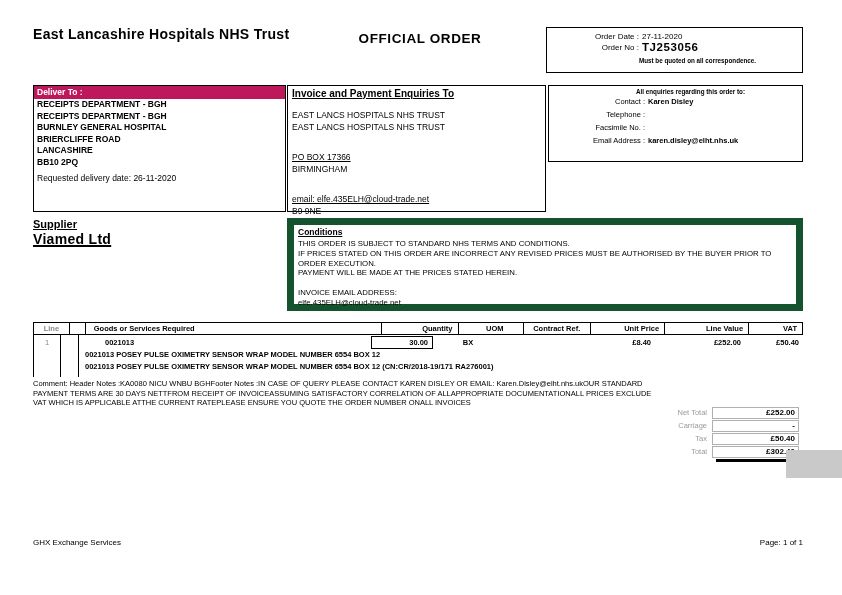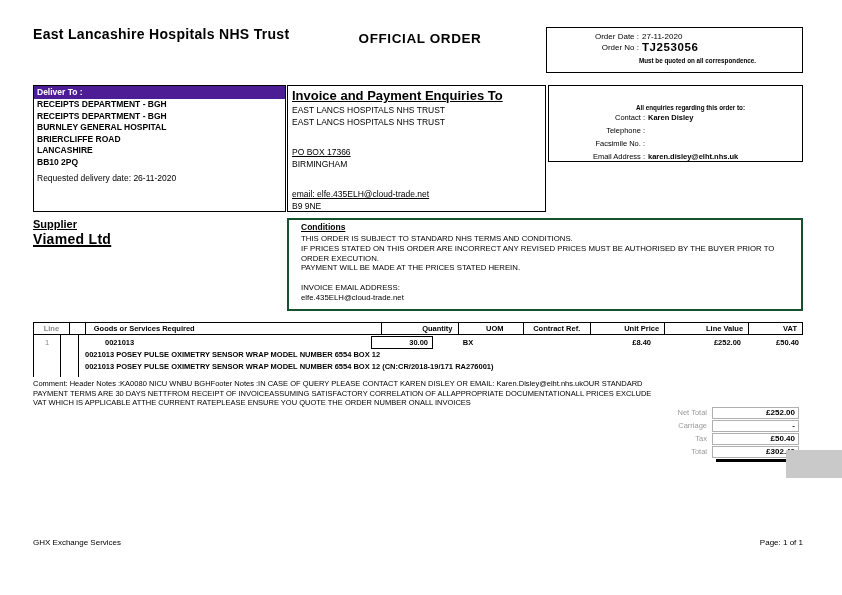--- a/index.html
+++ b/index.html
@@ -19,43 +19,43 @@
 
   .order-box { left:546px; top:27px; width:257px; height:46px; border:1px solid #000; padding-top:3px; }
   .ob-row { display:flex; font-size:8px; line-height:11px; }
   .ob-label { width:92px; text-align:right; }
   .ob-val { margin-left:3px; }
   .ob-no { font-size:11.5px; font-weight:bold; letter-spacing:.6px; line-height:13px; position:relative; top:-1px; }
   .ob-note { font-size:6.3px; font-weight:bold; text-align:center; padding-left:46px; margin-top:2px; }
 
   
   .deliver-box { left:33px; top:85px; width:253px; height:127px; border:1px solid #000; }
-  .deliver-head { background:#4c1d95; color:#fff; font-weight:bold; font-size:8.5px; padding:1px 3px 2px 3px; }
+  .deliver-head { background:#be185d; color:#fff; font-weight:bold; font-size:8.5px; padding:1px 3px 2px 3px; }
   .addr-line { font-weight:bold; font-size:8.5px; line-height:11.6px; padding-left:3px; }
   .req-date { font-size:8.5px; padding-left:3px; margin-top:4px; }
 
   
   .invoice-box { left:287px; top:85px; width:259px; height:127px; border:1px solid #000; padding:2px 4px; }
-  .inv-head { font-size:13px; font-weight:bold; text-decoration:underline; margin-bottom:2px; }
+  .inv-head { font-size:10px; font-weight:bold; text-decoration:underline; margin-bottom:11px; }
   .inv-line { font-size:8.5px; line-height:11.6px; }
   .inv-gap { margin-top:19px;text-decoration:underline; }
 
   
-  .enq-box { left:548px; top:85px; width:255px; height:77px; border:1px solid #000; padding-top:18px; }
+  .enq-box { left:548px; top:85px; width:255px; height:77px; border:1px solid #000; padding-top:2px; }
   .enq-head { font-size:6.3px; font-weight:bold; text-align:center; padding-left:30px; }
   .enq-row { display:flex; font-size:7.5px; line-height:13px; }
   .enq-label { width:96px; text-align:right; }
   .enq-val { font-weight:bold; margin-left:3px; }
 
   
   .supplier-label { left:33px; top:218px; font-size:11px; font-weight:bold; text-decoration:underline; }
   .supplier-name { left:33px; top:231px; font-size:14px; font-weight:bold; text-decoration:underline; text-decoration-thickness:2px; letter-spacing:.3px; }
 
   
-  .cond-box { left:287px; top:218px; width:516px; height:93px; border:2px solid #14532d; padding:2px 12px; }
+  .cond-box { left:287px; top:218px; width:516px; height:93px; border:7px solid #14532d; padding:2px 4px; }
   .cond-head { font-size:8.5px; font-weight:bold; text-decoration:underline; margin-bottom:2px; }
   .cond-line { font-size:7.8px; line-height:9.8px; min-height:9.8px; white-space:nowrap; }
 
   
   .order-table { left:33px; top:322px; width:770px; }
   .thead { display:flex; }
   .th { border:1px solid #000; margin-left:-1px; height:13px; font-size:7.5px; font-weight:bold; display:flex; align-items:center; justify-content:center; }
   .th:first-child { margin-left:0; }
   .th.left { justify-content:flex-start; padding-left:8px; }
   .th.right { justify-content:flex-end; padding-right:5px; }

